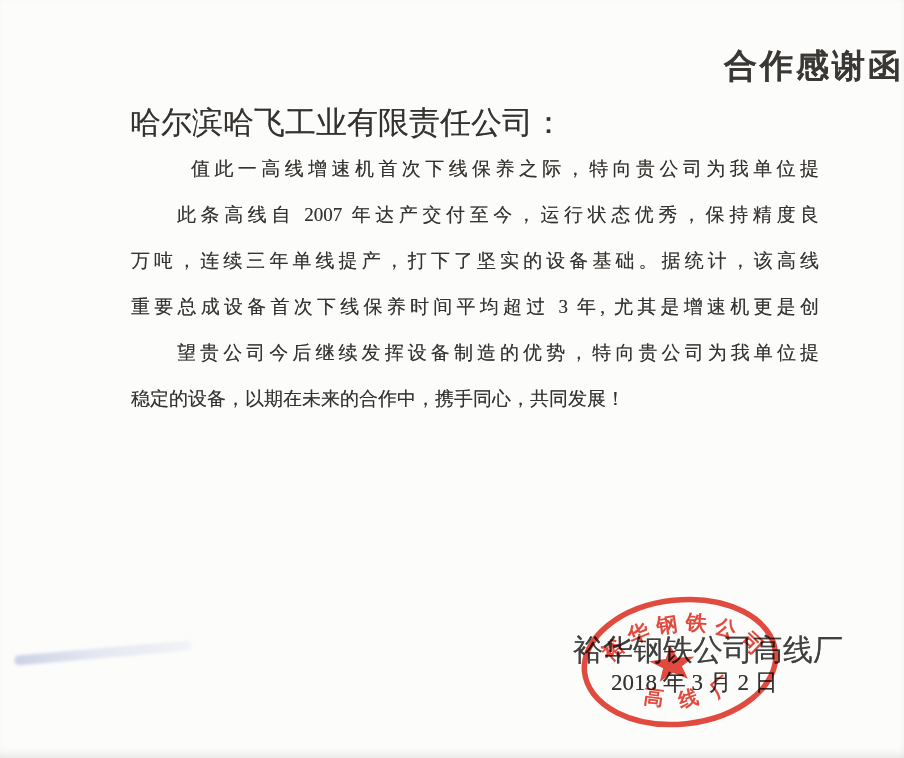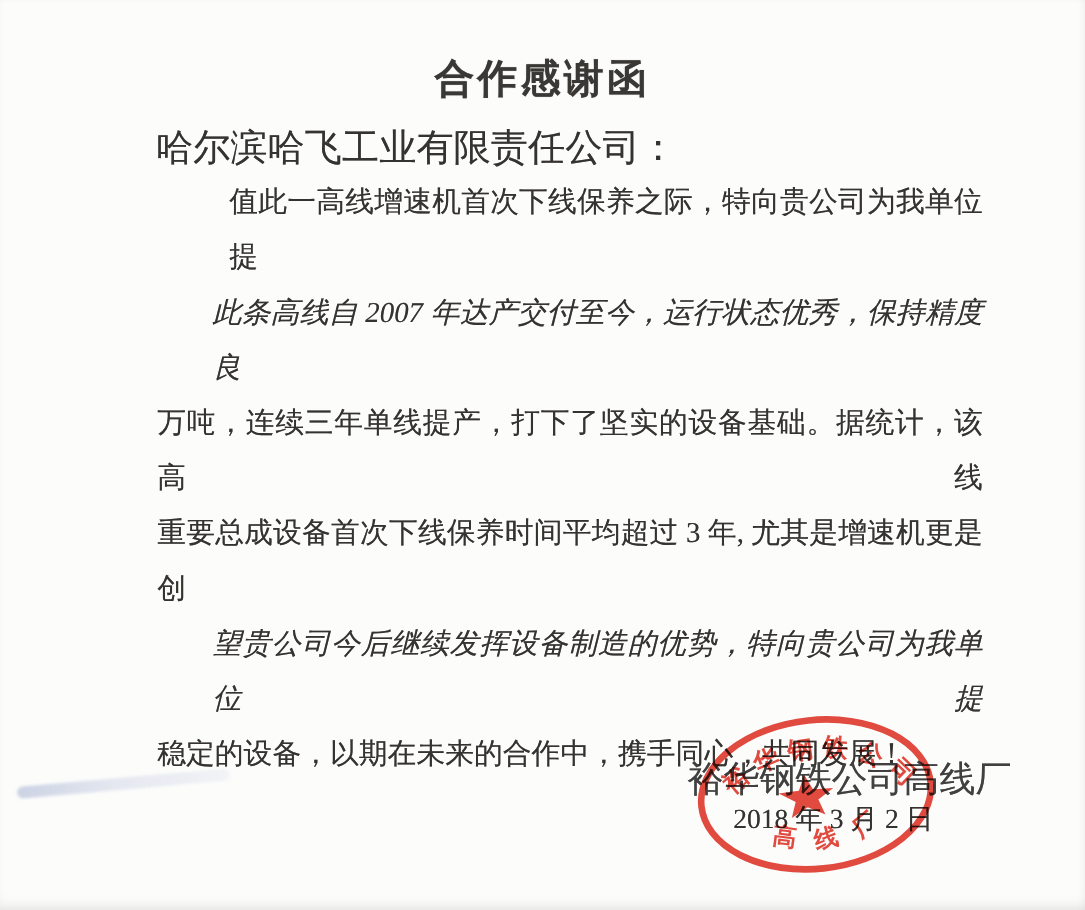--- a/index.html
+++ b/index.html
@@ -21,53 +21,53 @@
       inset 0 -8px 14px -10px rgba(0,0,0,0.18),
       inset -5px 0 12px -10px rgba(0,0,0,0.10),
       inset 0 4px 10px -9px rgba(0,0,0,0.08);
     color: #35332f;
   }
   .doc-title {
     position: absolute;
     left: 0;
     top: 44px;
     width: 904px;
-    text-align: center;
+    text-align: right;
     font-size: 33px;
     font-weight: 700;
     letter-spacing: 3px;
     color: #3a3834;
     text-shadow: 0 0 0.6px rgba(60,58,52,0.7);
   }
   .recipient {
     position: absolute;
     left: 130px;
     top: 102px;
     font-size: 31px;
     color: #35332f;
     text-shadow: 0 0 0.5px rgba(60,58,52,0.6);
   }
   .body-block {
     position: absolute;
     left: 131px;
     top: 146px;
     width: 688px;
-    font-size: 24px;
+    font-size: 19px;
     line-height: 46px;
     color: #35332f;
     text-shadow: 0 0 0.5px rgba(60,58,52,0.6);
   }
   .line { white-space: nowrap; }
   .line.fill {
     white-space: normal;
     text-align: justify;
     text-align-last: justify;
   }
   .line.ind-lg { padding-left: 60px; }
-  .line.ind    { padding-left: 46px; font-style: italic; }
+  .line.ind    { padding-left: 46px; }
   .signature {
     position: absolute;
     left: 573px;
     top: 636px;
     font-size: 30px;
     line-height: 28px;
     color: #404040;
     text-shadow: 0 0 0.5px rgba(60,58,52,0.6);
   }
   .sign-date {

